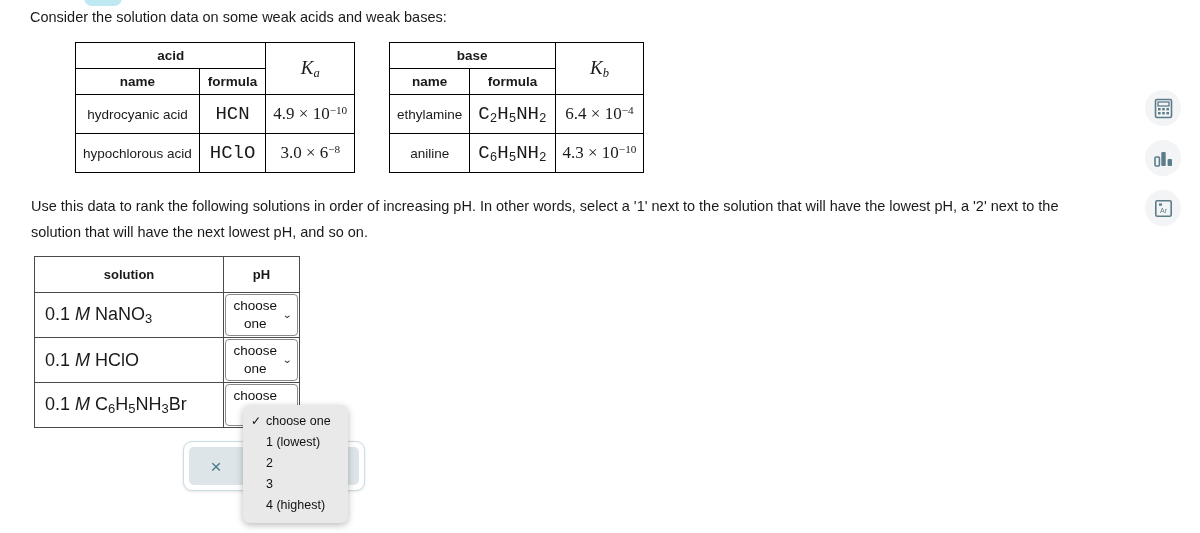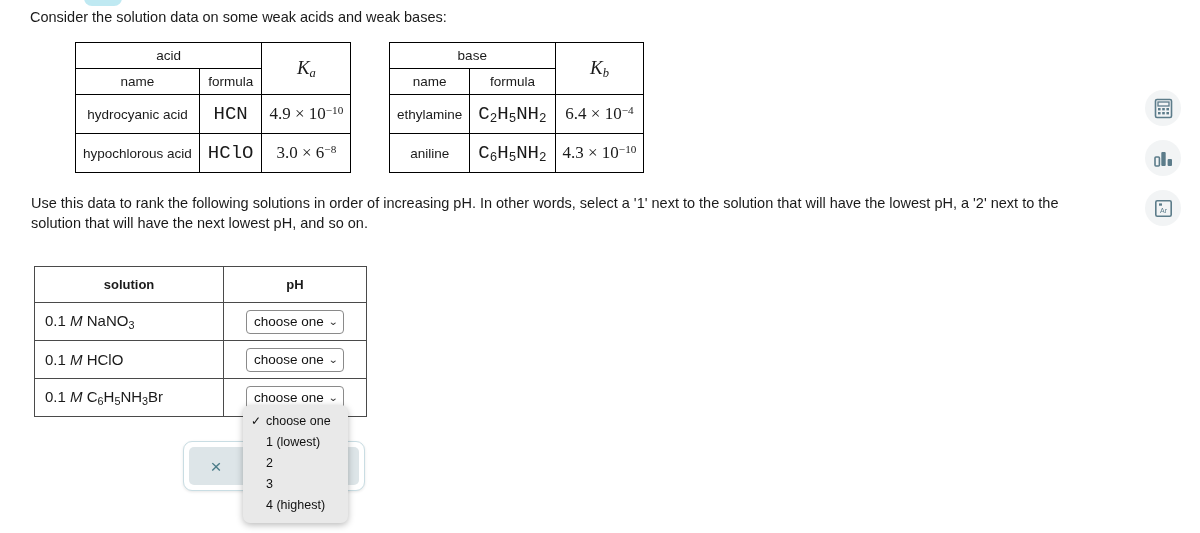--- a/index.html
+++ b/index.html
@@ -34,21 +34,21 @@
   }
   .dtable td, .dtable th {
     border: 1px solid #000;
     padding: 0;
     text-align: center;
     vertical-align: middle;
     background: #fff;
   }
   .dtable .hd {
     font-family: "Liberation Sans", sans-serif;
-    font-weight: normal; font-size: 13.5px;
+    font-weight: bold; font-size: 13.5px;
     height: 26px; padding: 0 8px;
   }
   .dtable .kcell {
     font-family: "Liberation Serif", serif;
     font-style: italic; font-size: 19px;
   }
   .dtable .namecell {
     font-family: "Liberation Sans", sans-serif;
     font-size: 13.5px; height: 39px; padding: 11px 7px;
   }
@@ -63,39 +63,39 @@
   }
   .dtable sub { font-size: 0.66em; vertical-align: -0.22em; }
   .dtable sup { font-size: 0.66em; vertical-align: 0.45em; }
 
   #acid-table { left: 75px; top: 42px; }
   #base-table { left: 389px; top: 42px; }
 
   
   .instructions {
     position: absolute; left: 31px; top: 193px;
-    width: 1075px; font-size: 14.5px; line-height: 20px;
+    width: 1075px; font-size: 14.5px; line-height: 26px;
   }
 
   
   #solution-table {
-    position: absolute; left: 34px; top: 266px;
+    position: absolute; left: 34px; top: 256px;
     border-collapse: collapse;
-    width: 333px;
+    width: 266px;
   }
   #solution-table th, #solution-table td {
     border: 1px solid #4a4a4a;
     background: #fff;
   }
   #solution-table th {
     font-size: 13px; font-weight: bold; text-align: center;
     height: 36px;
   }
   #solution-table td.sol {
-    font-size: 15px; text-align: left; padding-left: 10px;
+    font-size: 18px; text-align: left; padding-left: 10px;
     height: 38px; width: 189px;
   }
   #solution-table td.ph {
     text-align: center; height: 38px;
   }
   #solution-table sub { font-size: 0.72em; vertical-align: -0.25em; }
   .mital { font-style: italic; }
 
   
   .sel {

